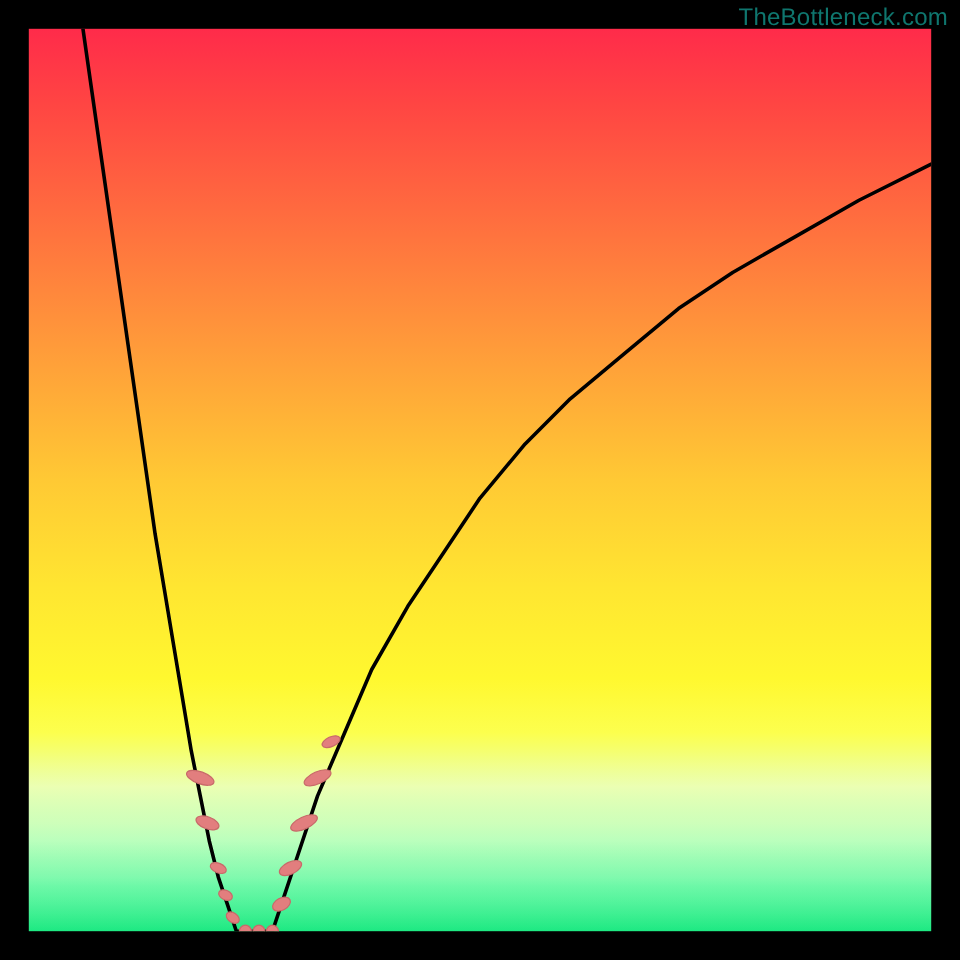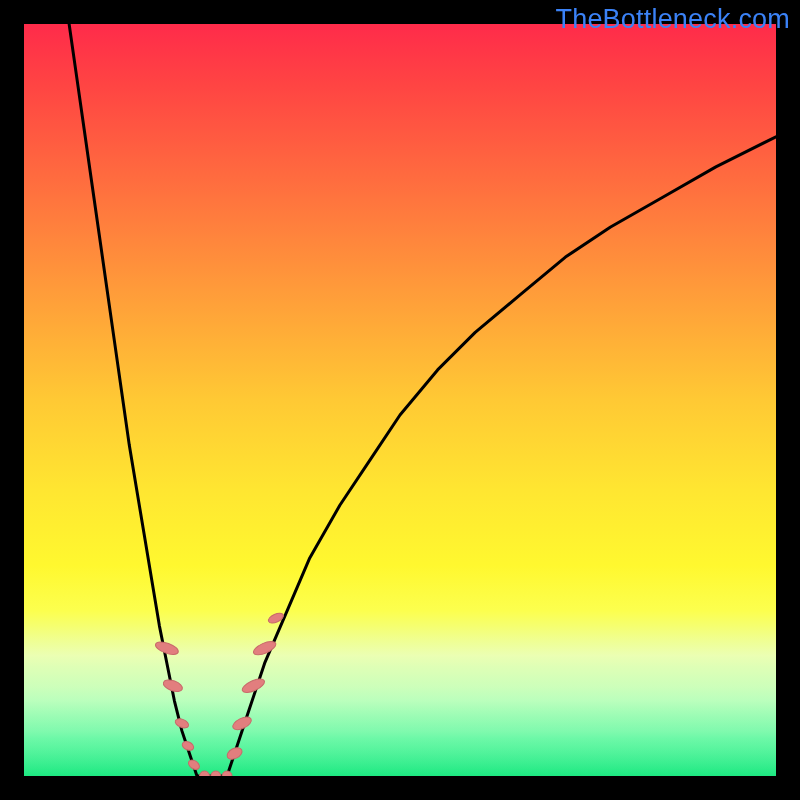--- a/index.html
+++ b/index.html
@@ -54,22 +54,22 @@
   }
   svg {
     position: absolute;
     left: 0;
     top: 0;
   }
   .watermark {
     position: absolute;
     top: 4px;
     right: 10px;
-    color: #3b82f6;
-    font-size: 27px;
+    color: #0f766e;
+    font-size: 20px;
     letter-spacing: 0.2px;
     user-select: none;
   }
 </style>
 </head>
 <body>
 
 <div class="frame">
   <div class="plot">
     <div class="glow"></div>

